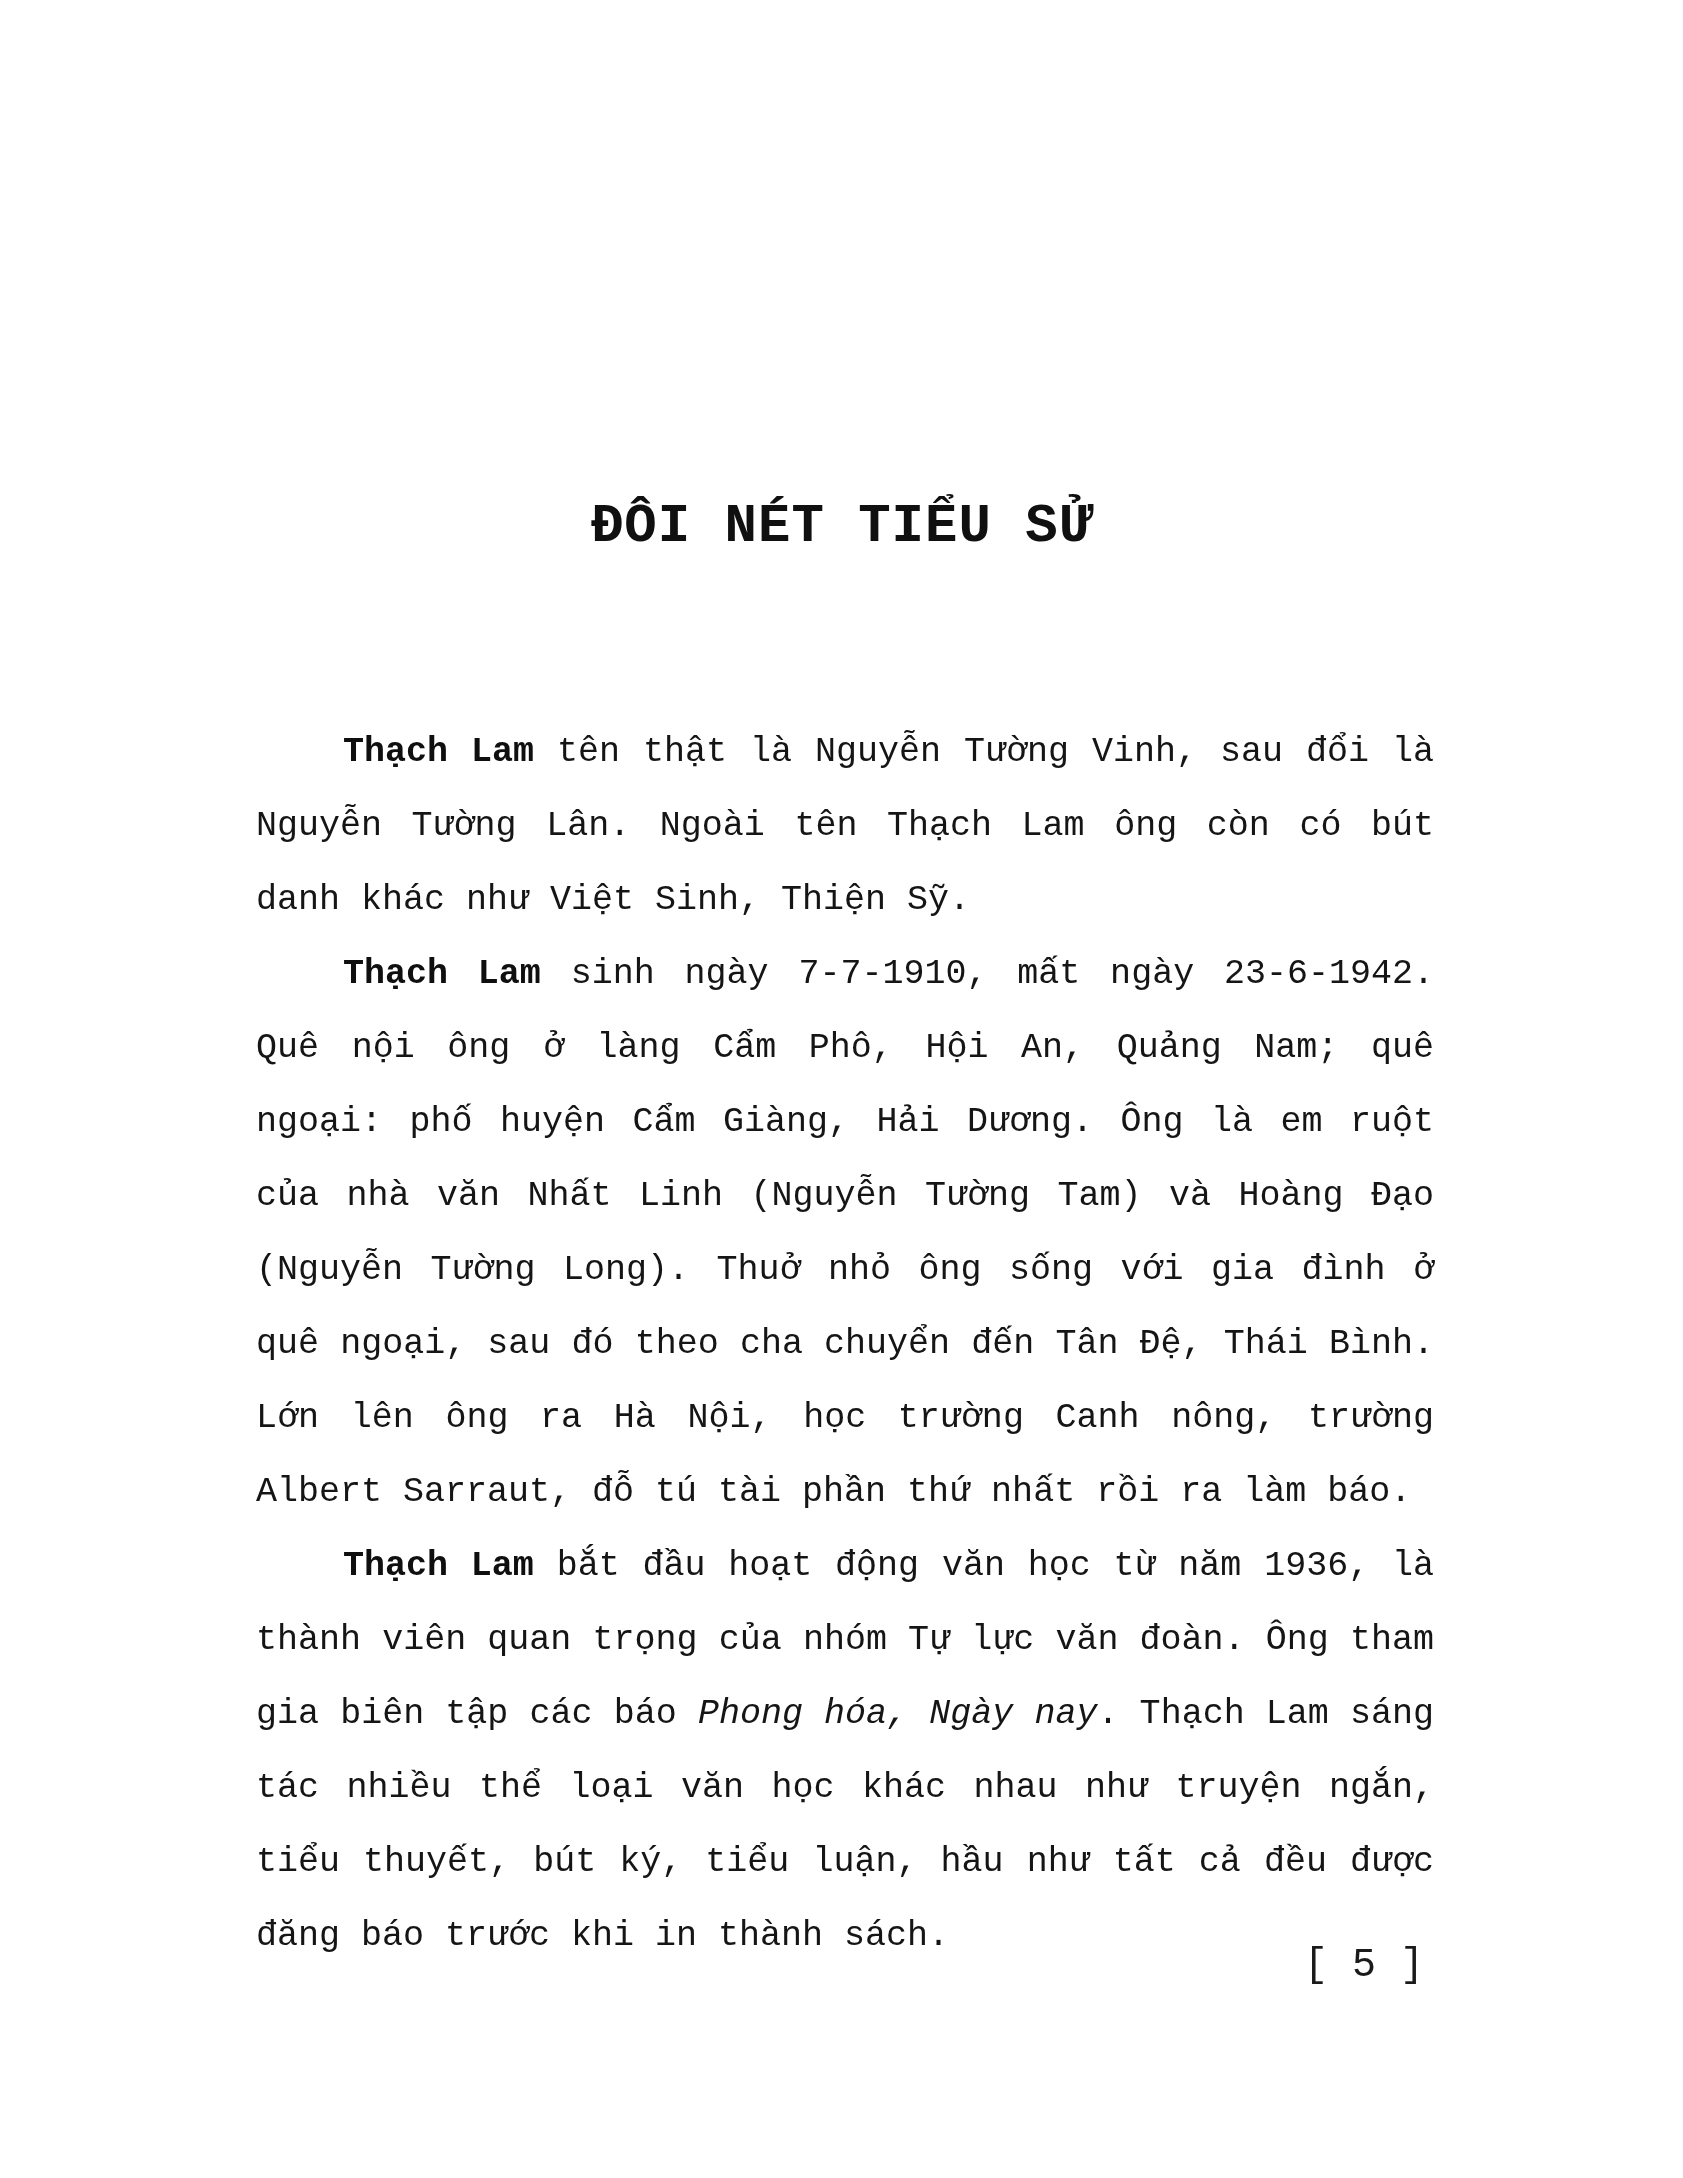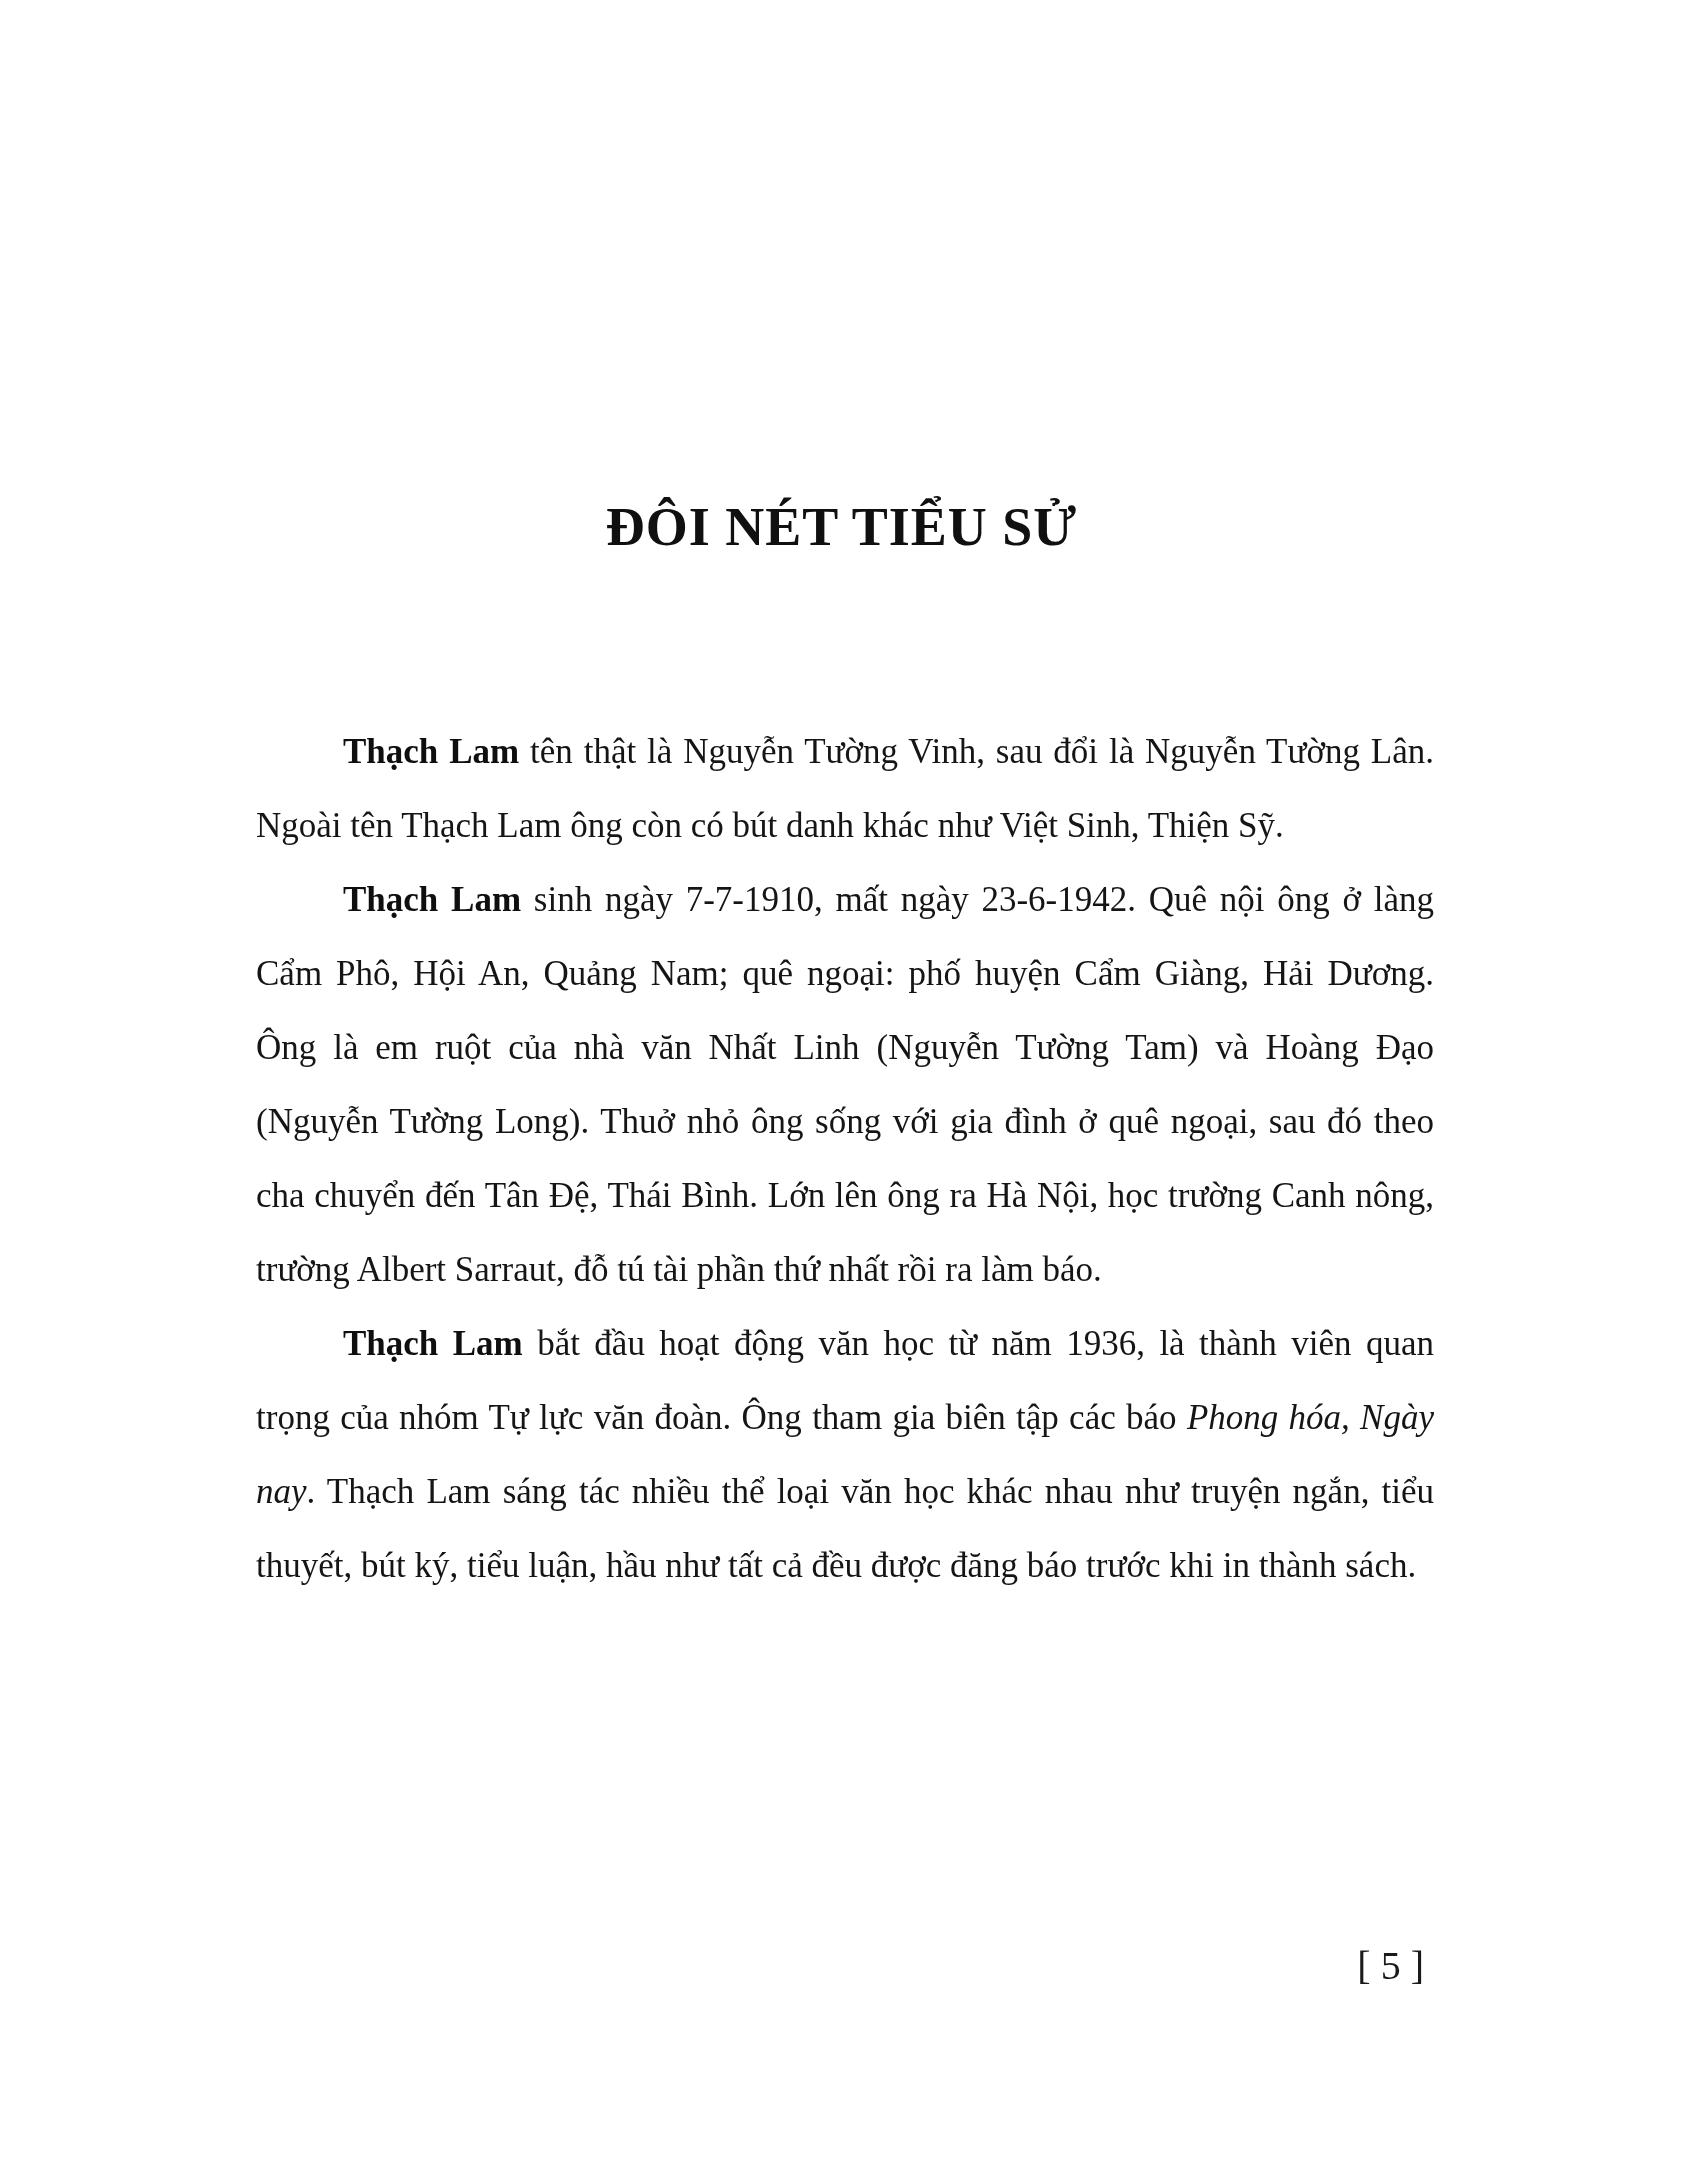--- a/index.html
+++ b/index.html
@@ -6,21 +6,21 @@
     margin: 0;
     padding: 0;
     background: #ffffff;
   }
   .page {
     position: relative;
     width: 1683px;
     height: 2178px;
     background: #ffffff;
     color: #121212;
-    font-family: Liberation Serif, serif;
+    font-family: Liberation Mono, monospace;
     overflow: hidden;
   }
   .chapter-title {
     position: absolute;
     top: 495px;
     left: 0;
     width: 100%;
     margin: 0;
     text-align: center;
     font-size: 54px;

